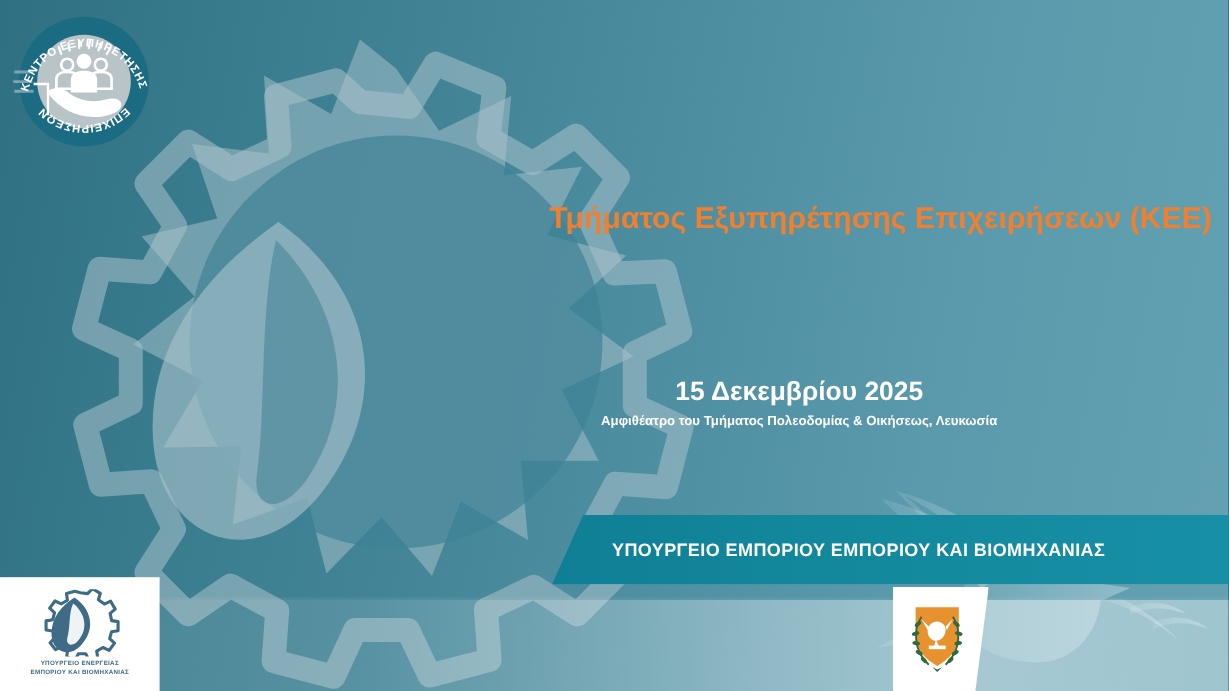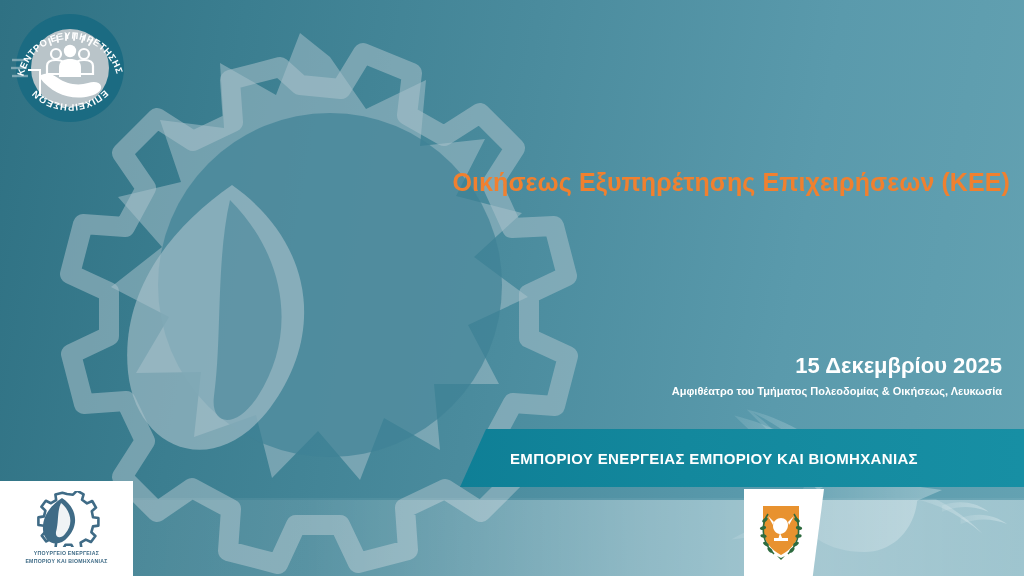--- a/index.html
+++ b/index.html
@@ -64,25 +64,24 @@
     font-weight: bold;
     color: #f0802f;
     line-height: 1.18;
     letter-spacing: 0.1px;
     white-space: nowrap;
   }
 
   
   .date-block {
     position: absolute;
-    right: 22px;
+    right: 8px;
     top: 312px;
     width: 700px;
-    text-align: right;
-    margin-top: 40px;
+    text-align: center;
   }
   .date-main {
     font-size: 22px;
     font-weight: bold;
     color: #ffffff;
     line-height: 1.3;
   }
   .date-venue {
     font-size: 11px;
     font-weight: bold;
@@ -280,30 +279,30 @@
       <text font-family="'Liberation Sans', sans-serif" font-size="9.4" font-weight="bold" fill="#ffffff" letter-spacing="0.6">
         <textPath href="#arcTop" startOffset="50%" text-anchor="middle">ΚΕΝΤΡΟ ΕΞΥΠΗΡΕΤΗΣΗΣ</textPath>
       </text>
       <text font-family="'Liberation Sans', sans-serif" font-size="9.4" font-weight="bold" fill="#ffffff" letter-spacing="0.6">
         <textPath href="#arcBottom" startOffset="50%" text-anchor="middle">ΕΠΙΧΕΙΡΗΣΕΩΝ</textPath>
       </text>
     </svg>
   </div>
 
   <div class="title-block">
-    <div class="title-sub">Οικήσεως Εξυπηρέτησης Επιχειρήσεων (ΚΕΕ)</div>
+    <div class="title-sub">Τμήματος Εξυπηρέτησης Επιχειρήσεων (ΚΕΕ)</div>
   </div>
 
   <div class="date-block">
     <div class="date-main">15 Δεκεμβρίου 2025</div>
     <div class="date-venue">Αμφιθέατρο του Τμήματος Πολεοδομίας &amp; Οικήσεως, Λευκωσία</div>
   </div>
 
   <div class="ministry-banner">
-    <span class="mb-text">ΕΜΠΟΡΙΟΥ ΕΝΕΡΓΕΙΑΣ ΕΜΠΟΡΙΟΥ ΚΑΙ ΒΙΟΜΗΧΑΝΙΑΣ</span>
+    <span class="mb-text">ΥΠΟΥΡΓΕΙΟ ΕΜΠΟΡΙΟΥ ΕΜΠΟΡΙΟΥ ΚΑΙ ΒΙΟΜΗΧΑΝΙΑΣ</span>
   </div>
 
   <div class="meci-card">
     <svg width="88" height="56" viewBox="0 0 88 56" xmlns="http://www.w3.org/2000/svg">
 
       <g fill="none" stroke="#3f6b86" stroke-width="2.6" stroke-linejoin="round" transform="translate(44,27)">
         <path d="
           M 0,-24 L 6,-23.3 L 10,-27.4 L 16.6,-23.6 L 15,-18.2 L 20,-14.6
           L 25.2,-17 L 29,-10.4 L 24.8,-6.8 L 26,-0.8 L 31.4,0 L 31.4,7.6
           L 26,8.4 L 24.4,14.2 L 28.4,18 L 24,24 L 18.8,21.6 L 13.6,24.6

